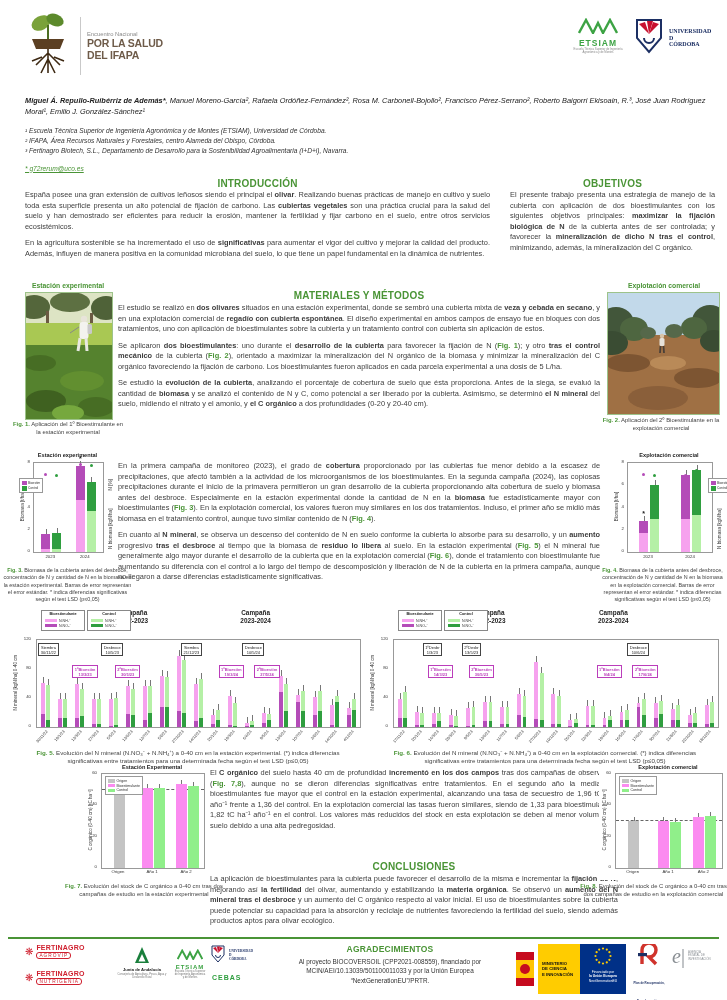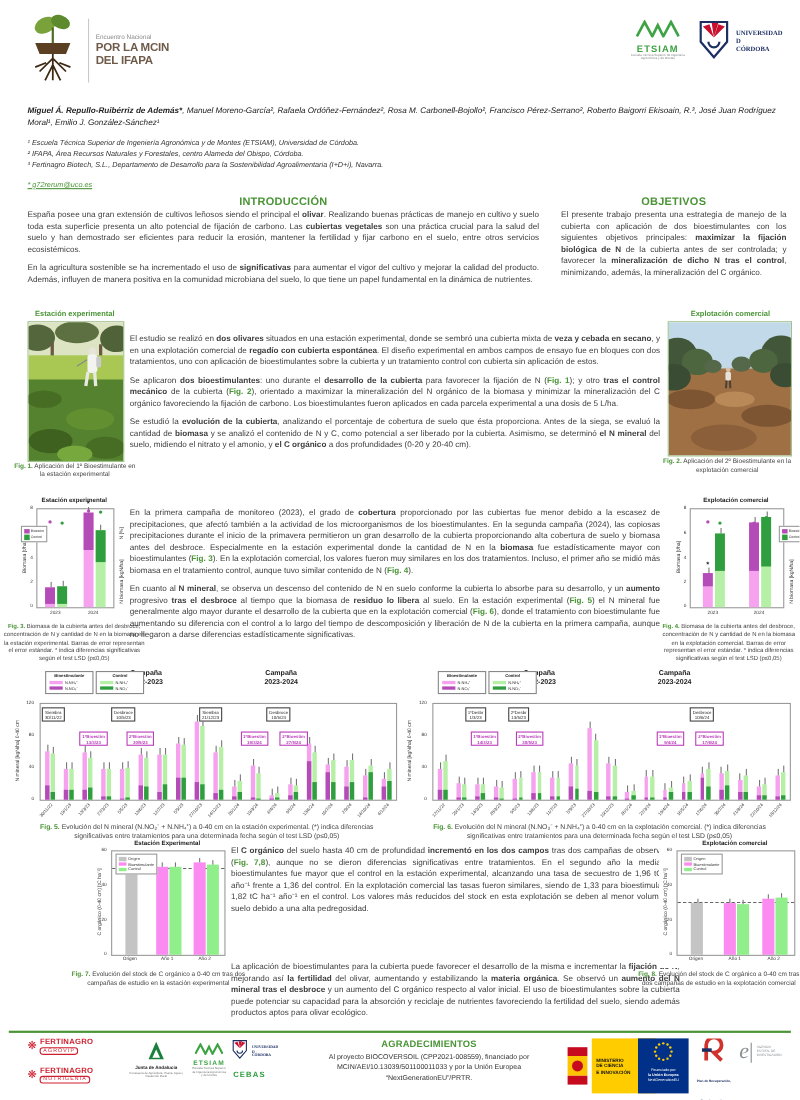--- a/index.html
+++ b/index.html
@@ -72,21 +72,21 @@
         <ellipse cx="19" cy="12" rx="10" ry="7" fill="#7aa23a" transform="rotate(-28 19 12)"></ellipse>
         <ellipse cx="33" cy="9" rx="9" ry="6" fill="#5c8a2c" transform="rotate(22 33 9)"></ellipse>
         <path d="M26 14 L26 28" stroke="#4c6e22" stroke-width="2"></path>
         <path d="M10 28 h32 l-4 10 h-24 z" fill="#5b3f22"></path>
         <path d="M26 38 L26 62 M26 42 L14 54 M26 42 L38 54 M26 48 L19 62 M26 48 L33 62 M20 46 L10 50 M32 46 L42 50" stroke="#3e2a14" stroke-width="1.6" fill="none"></path>
       </svg>
     </span>
     <span class="vdiv" style="height:58px;flex:none;"></span>
     <span style="display:flex;flex-direction:column;gap:1px;">
       <span class="ev-top">Encuentro Nacional</span>
-      <span class="ev-main">POR LA MCIN</span>
+      <span class="ev-main">POR LA SALUD</span>
       <span class="ev-main">DEL IFAPA</span>
     </span>
   </div>
 
 
   <div class="abs" style="left:572px;top:18px;width:52px;text-align:center;">
     <span>
       <svg width="40" height="16" viewBox="0 0 40 16">
           <polyline points="1,15 8,2 15,15 20,5 25,15 32,2 39,15" fill="none" stroke="#3da344" stroke-width="2.4"></polyline>
         </svg>
@@ -157,20 +157,21 @@
       <rect x="53.5" y="29" width="9" height="17" rx="3" fill="#f3f3ef"></rect>
       <rect x="61.5" y="31" width="4.5" height="10" rx="1.5" fill="#c9c9c9"></rect>
       <path d="M54 45 L52 58 M60 45 L61 58" stroke="#e8e8e2" stroke-width="3"></path>
       <path d="M53 34 L44 40" stroke="#888" stroke-width="1"></path>
     </svg>
   </div>
   <div class="caption abs" style="left:10px;top:421px;width:116px;">
     <span class="fig-label">Fig. 1.</span> <span>Aplicación del 1º Bioestimulante en la estación experimental</span>
   </div>
 
+  <div class="heading abs" style="left:118px;top:290px;width:482px;">MATERIALES Y MÉTODOS</div>
   <div class="body-text abs" style="left:118px;top:303px;width:482px;">
     <p>El estudio se realizó en <b>dos olivares</b> situados en una estación experimental, donde se sembró una cubierta mixta de <b>veza y cebada en secano</b>, y en una explotación comercial de <b>regadío con cubierta espontánea</b>. El diseño experimental en ambos campos de ensayo fue en bloques con dos tratamientos, uno con aplicación de bioestimulantes sobre la cubierta y un tratamiento control con cubierta sin aplicación de estos.</p>
     <p>Se aplicaron <b>dos bioestimulantes</b>: uno durante el <b>desarrollo de la cubierta</b> para favorecer la fijación de N (<span class="figref">Fig. 1</span>); y otro <b>tras el control mecánico</b> de la cubierta (<span class="figref">Fig. 2</span>), orientado a maximizar la mineralización del N orgánico de la biomasa y minimizar la mineralización del C orgánico favoreciendo la fijación de carbono. Los bioestimulantes fueron aplicados en cada parcela experimental a una dosis de 5 L/ha.</p>
     <p>Se estudió la <b>evolución de la cubierta</b>, analizando el porcentaje de cobertura de suelo que ésta proporciona. Antes de la siega, se evaluó la cantidad de <b>biomasa</b> y se analizó el contenido de N y C, como potencial a ser liberado por la cubierta.  Asimismo, se determinó <b>el N mineral</b> del suelo, midiendo el nitrato y el amonio, y <b>el C orgánico</b> a dos profundidades (0-20 y 20-40 cm).</p>
   </div>
 
   <div class="abs" style="left:607px;top:292px;">
     <svg class="photo" width="111" height="121" viewBox="0 0 111 121">
       <rect x="0" y="0" width="111" height="44" fill="#c2d9ea"></rect>
       <rect x="0" y="42" width="111" height="79" fill="#9f7044"></rect>
@@ -646,20 +647,21 @@
       <div class="xtl" style="left: 292.421px; top: 120px; width: 32px; position: absolute;">22/10/24</div>
       <div class="xtl" style="left: 309.474px; top: 120px; width: 32px; position: absolute;">18/12/24</div>
     </div>
   <div class="caption abs" style="left:385px;top:749px;width:320px;font-size:6.2px;">
     <span class="fig-label">Fig. 6.</span> <span>Evolución del N mineral (N.NO₃⁻ + N.NH₄⁺) a 0-40 cm en la explotación comercial. (*) indica diferencias significativas entre tratamientos para una determinada fecha según el test LSD (p≤0,05)</span>
   </div>
 
   <div class="body-text abs" style="left:210px;top:768px;width:408px;">
     <p>El <b>C orgánico</b> del suelo hasta 40 cm de profundidad <b>incrementó en los dos campos</b> tras dos campañas de observación (<span class="figref">Fig. 7,8</span>), aunque no se dieron diferencias significativas entre tratamientos. En el segundo año la media con bioestimulantes fue mayor que el control en la estación experimental, alcanzando una tasa de secuestro de 1,96 tC ha⁻¹ año⁻¹ frente a 1,36 del control. En la explotación comercial las tasas fueron similares, siendo de 1,33 para bioestimulante y 1,82 tC ha⁻¹ año⁻¹ en el control. Los valores más reducidos del stock en esta explotación se deben al menor volumen de suelo debido a una alta pedregosidad.</p>
   </div>
+  <div class="heading abs" style="left:210px;top:861px;width:408px;">CONCLUSIONES</div>
   <div class="body-text abs" style="left:210px;top:874px;width:408px;">
     <p>La aplicación de bioestimulantes para la cubierta puede favorecer el desarrollo de la misma e incrementar la <b>fijación de N</b>, mejorando así <b>la fertilidad</b> del olivar, aumentando y estabilizando la <b>materia orgánica</b>. Se observó un <b>aumento del N mineral tras el desbroce</b> y un aumento del C orgánico respecto al valor inicial. El uso de bioestimulantes sobre la cubierta puede potenciar su capacidad para la absorción y reciclaje de nutrientes favoreciendo la fertilidad del suelo, siendo además productos aptos para olivar ecológico.</p>
   </div>
 
   <div class="chart-panel" style="left:85px;top:764px;width:122px;height:116px;">
       <div class="ctitle" style="left: 16px; top: 0px; width: 102px; position: absolute;">Estación Experimental</div>
       <div class="plot" style="left: 16px; top: 9px; width: 102px; height: 94px; position: absolute;">
         <div class="dashline" style="left: 0px; bottom: 78.3333px; width: 100%; position: absolute;"></div>
         <div style="left: 11.5px; bottom: 0px; width: 11px; height: 78.3333px; background: rgb(196, 196, 196); position: absolute;"></div>
         <div style="left: 17px; bottom: 78.3333px; width: 0.7px; height: 4px; background: rgb(119, 119, 119); position: absolute;"></div>

